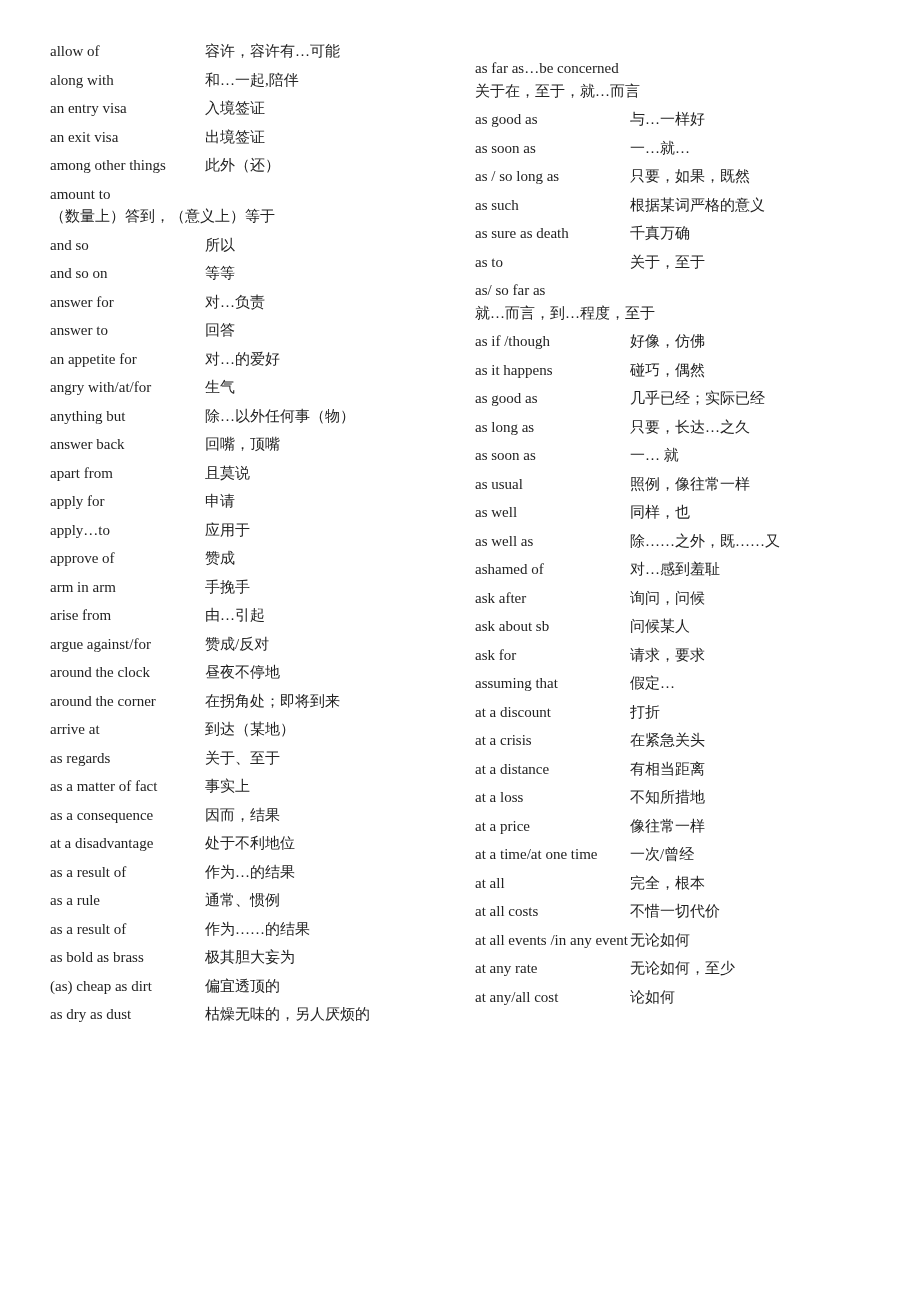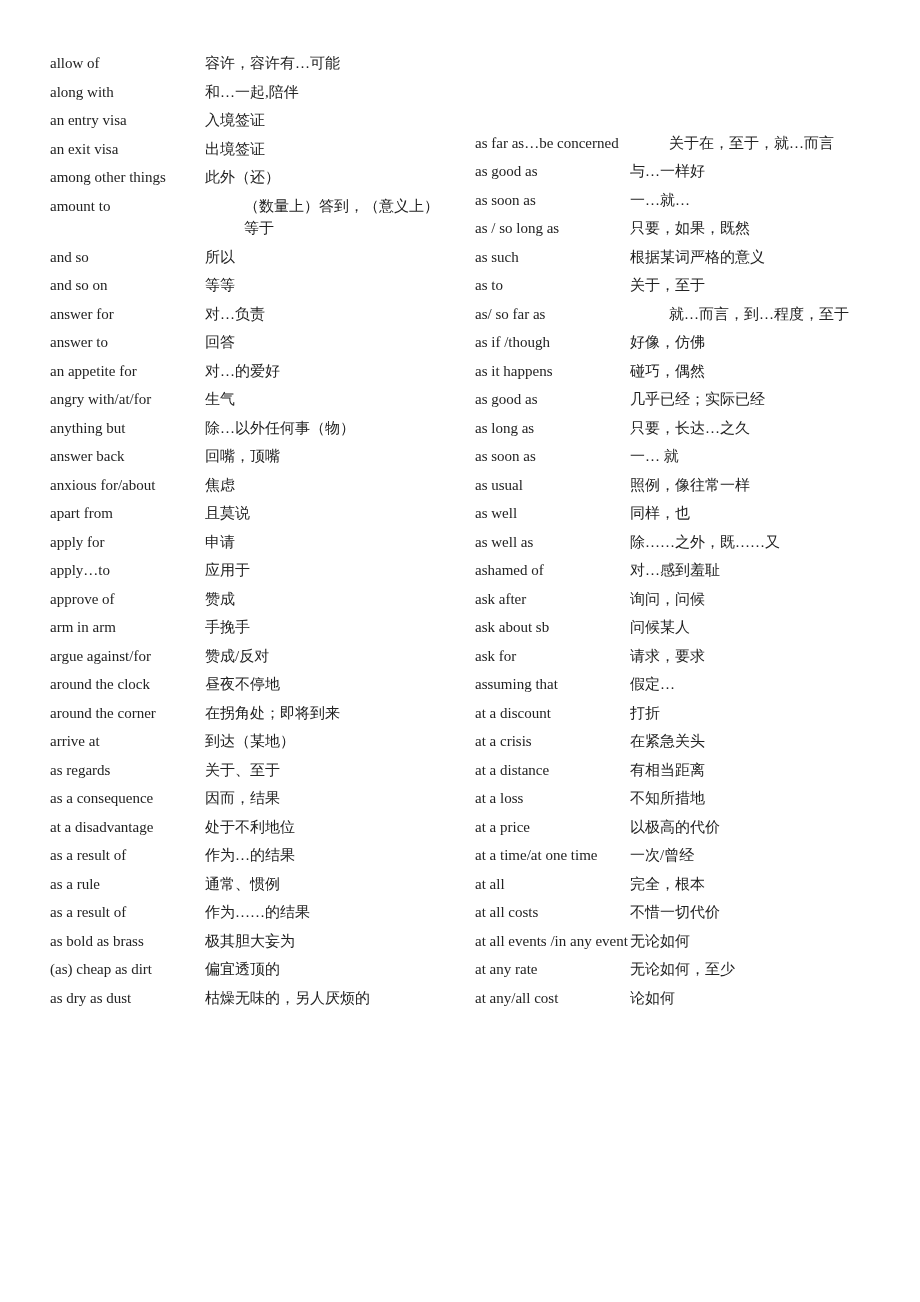--- a/index.html
+++ b/index.html
@@ -8,42 +8,40 @@
       font-family: "SimSun", "宋体", serif;
       font-size: 15px;
       color: #222;
       padding: 40px 50px;
       width: 920px;
       min-height: 1302px;
     }
     .columns {
       display: flex;
       gap: 30px;
-      align-items: flex-end;
-      margin-top: 12px;
+      align-items: center;
     }
     .col {
       flex: 1;
     }
     .entry {
       display: flex;
       margin-bottom: 6px;
       line-height: 1.5;
     }
     .entry .phrase {
       min-width: 155px;
       flex-shrink: 0;
       color: #222;
     }
     .entry .meaning {
       color: #222;
     }
     .entry.multiline {
-      flex-direction: row;
-      gap: 39px;
+      flex-direction: column;
     }
     .entry.multiline .meaning {
       padding-left: 0;
     }
   </style>
 </head>
 <body>
 
 <div class="columns">
   <div class="col" id="left-col">
@@ -97,62 +95,66 @@
       </div>
       <div class="entry">
         <span class="phrase">anything but</span>
         <span class="meaning">除…以外任何事（物）</span>
       </div>
       <div class="entry">
         <span class="phrase">answer back</span>
         <span class="meaning">回嘴，顶嘴</span>
       </div>
       <div class="entry">
-        <span class="phrase">anxious for/about</span>
-        <span class="meaning">焦虑</span>
-      </div>
-      <div class="entry">
         <span class="phrase">apart from</span>
         <span class="meaning">且莫说</span>
       </div>
       <div class="entry">
         <span class="phrase">apply for</span>
         <span class="meaning">申请</span>
       </div>
       <div class="entry">
         <span class="phrase">apply…to</span>
         <span class="meaning">应用于</span>
       </div>
       <div class="entry">
         <span class="phrase">approve of</span>
         <span class="meaning">赞成</span>
       </div>
       <div class="entry">
         <span class="phrase">arm in arm</span>
         <span class="meaning">手挽手</span>
       </div>
       <div class="entry">
+        <span class="phrase">arise from</span>
+        <span class="meaning">由…引起</span>
+      </div>
+      <div class="entry">
         <span class="phrase">argue against/for</span>
         <span class="meaning">赞成/反对</span>
       </div>
       <div class="entry">
         <span class="phrase">around the clock</span>
         <span class="meaning">昼夜不停地</span>
       </div>
       <div class="entry">
         <span class="phrase">around the corner</span>
         <span class="meaning">在拐角处；即将到来</span>
       </div>
       <div class="entry">
         <span class="phrase">arrive at</span>
         <span class="meaning">到达（某地）</span>
       </div>
       <div class="entry">
         <span class="phrase">as regards</span>
         <span class="meaning">关于、至于</span>
+      </div>
+      <div class="entry">
+        <span class="phrase">as a matter of   fact</span>
+        <span class="meaning">事实上</span>
       </div>
       <div class="entry">
         <span class="phrase">as a consequence</span>
         <span class="meaning">因而，结果</span>
       </div>
       <div class="entry">
         <span class="phrase">at a disadvantage</span>
         <span class="meaning">处于不利地位</span>
       </div>
       <div class="entry">
@@ -195,20 +197,24 @@
       </div>
       <div class="entry">
         <span class="phrase">as / so long as</span>
         <span class="meaning">只要，如果，既然</span>
       </div>
       <div class="entry">
         <span class="phrase">as such</span>
         <span class="meaning">根据某词严格的意义</span>
       </div>
       <div class="entry">
+        <span class="phrase">as sure as death</span>
+        <span class="meaning">千真万确</span>
+      </div>
+      <div class="entry">
         <span class="phrase">as to</span>
         <span class="meaning">关于，至于</span>
       </div>
       <div class="entry multiline">
         <span class="phrase">as/ so far as</span>
         <span class="meaning">就…而言，到…程度，至于</span>
       </div>
       <div class="entry">
         <span class="phrase">as if /though</span>
         <span class="meaning">好像，仿佛</span>
@@ -272,21 +278,21 @@
       <div class="entry">
         <span class="phrase">at a distance</span>
         <span class="meaning">有相当距离</span>
       </div>
       <div class="entry">
         <span class="phrase">at a loss</span>
         <span class="meaning">不知所措地</span>
       </div>
       <div class="entry">
         <span class="phrase">at a price</span>
-        <span class="meaning">以极高的代价</span>
+        <span class="meaning">像往常一样</span>
       </div>
       <div class="entry">
         <span class="phrase">at a time/at one time</span>
         <span class="meaning">一次/曾经</span>
       </div>
       <div class="entry">
         <span class="phrase">at all</span>
         <span class="meaning">完全，根本</span>
       </div>
       <div class="entry">

